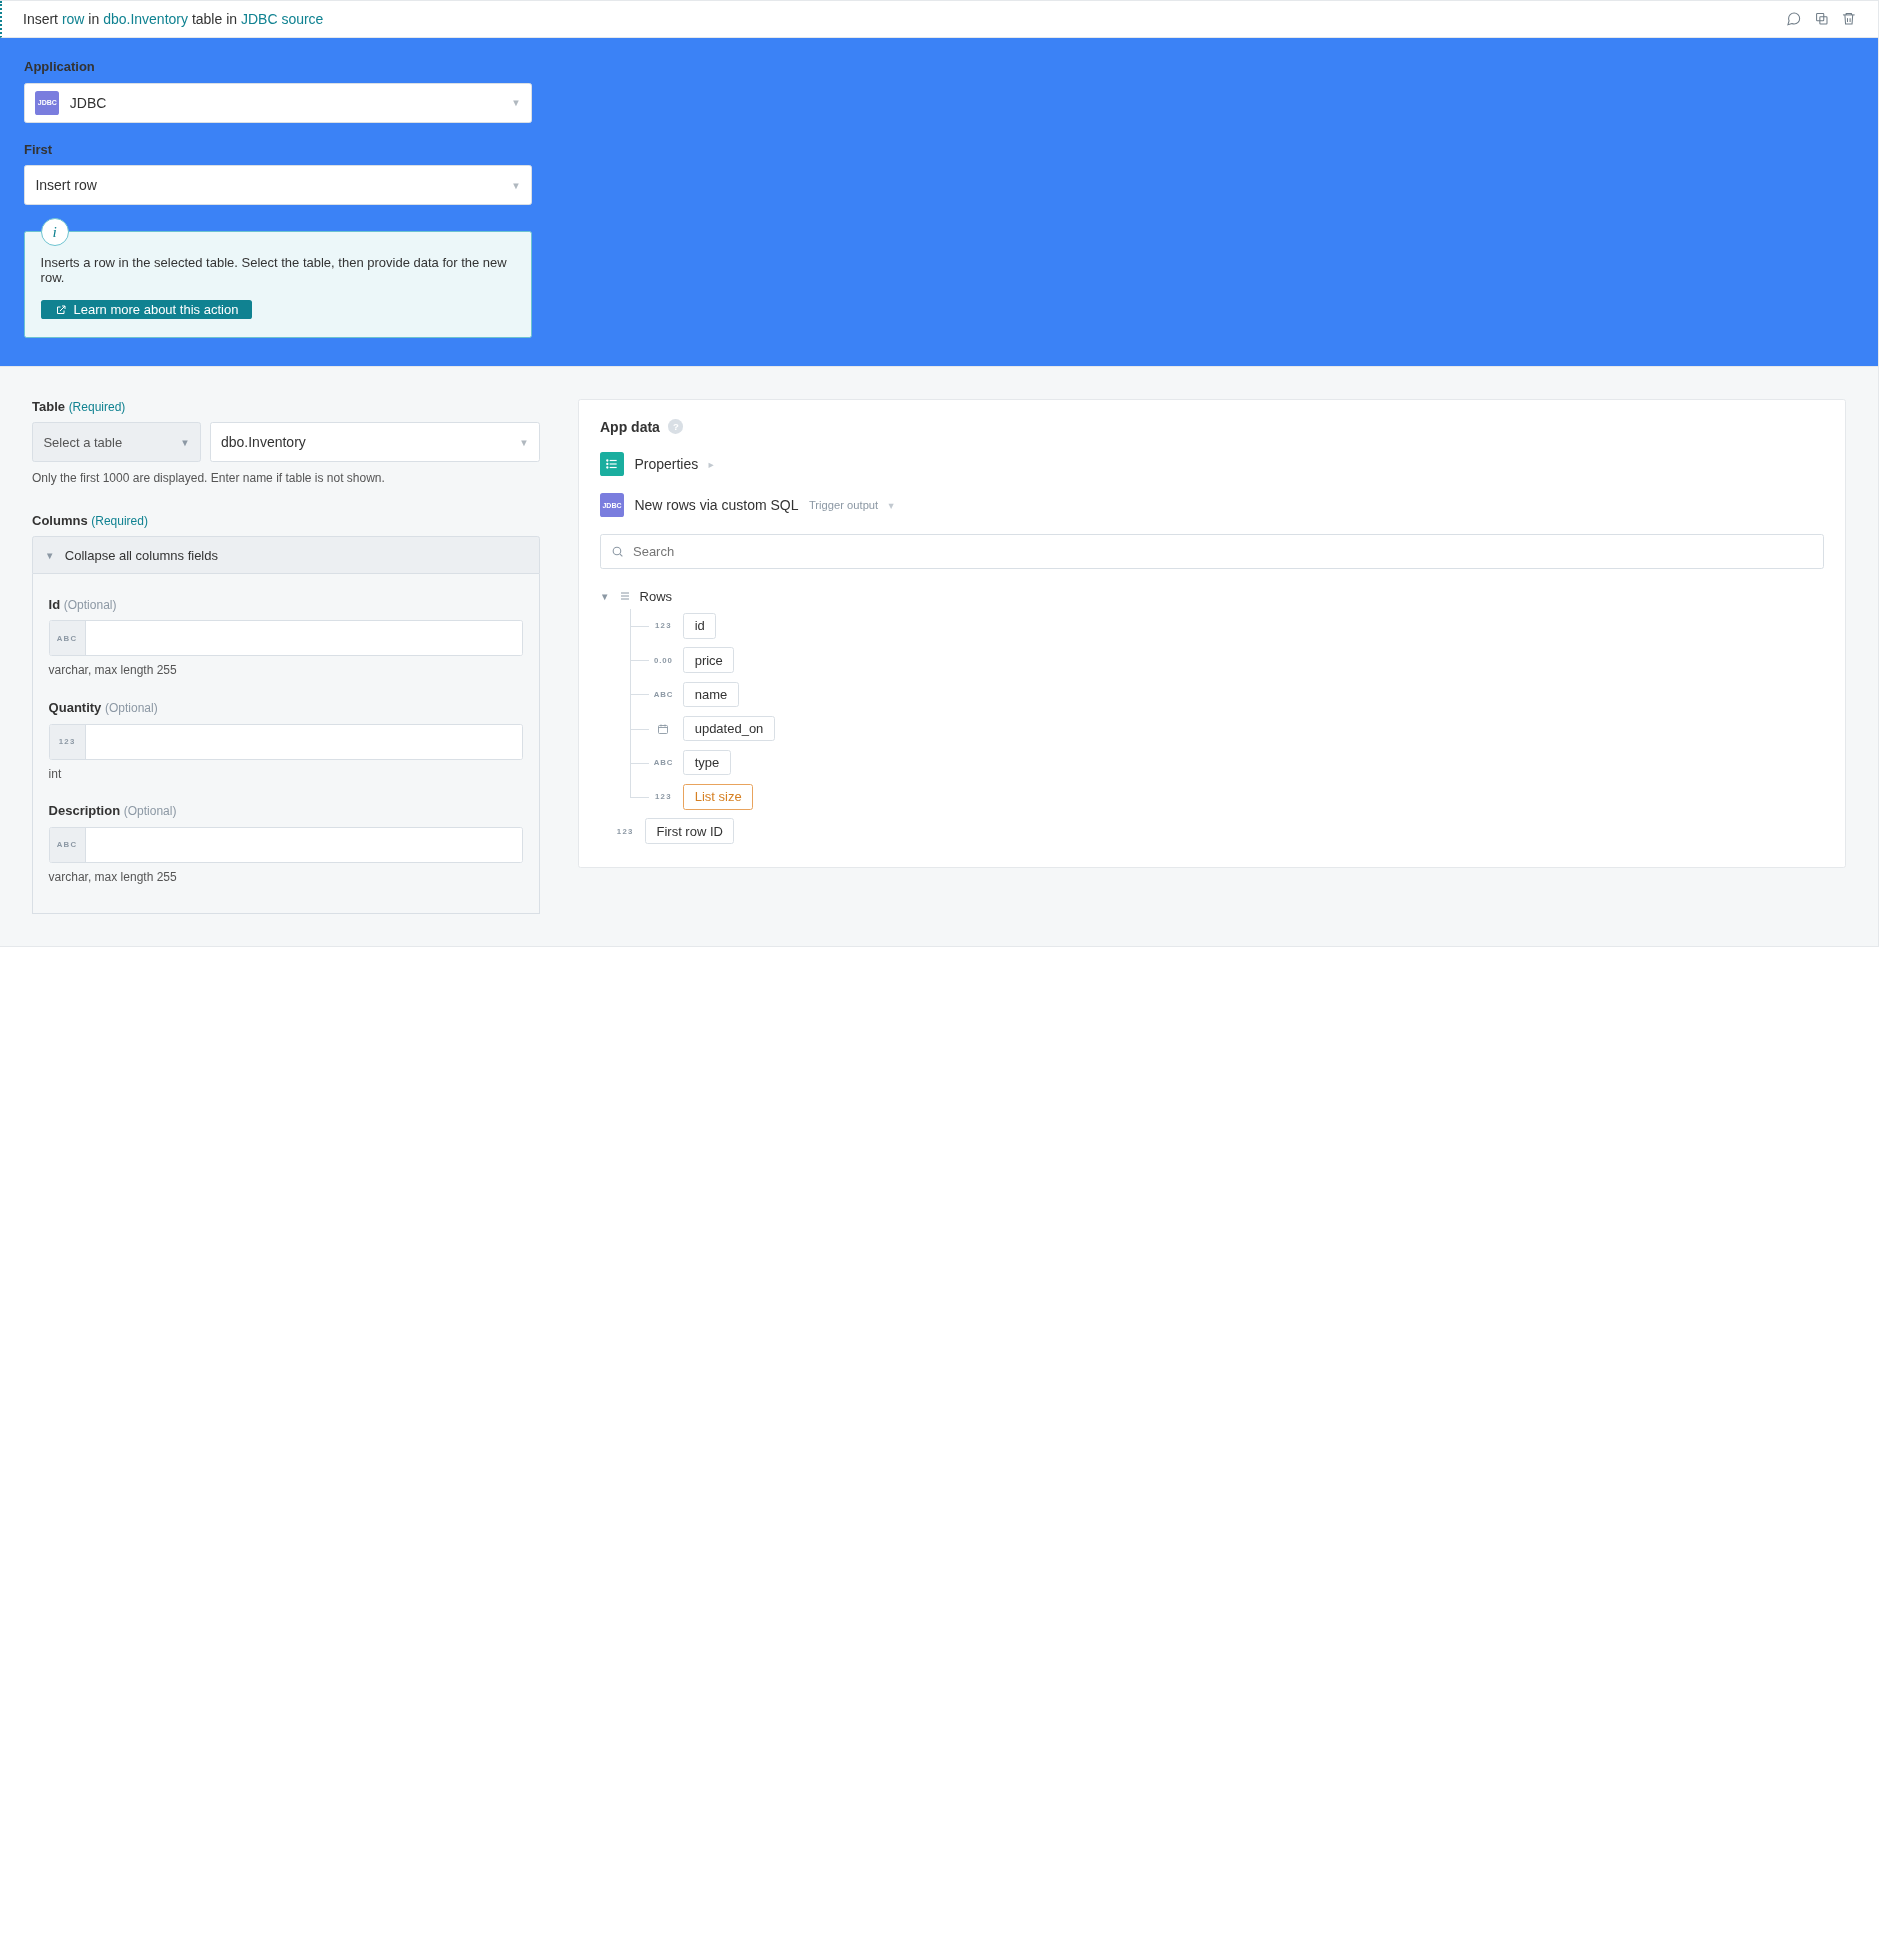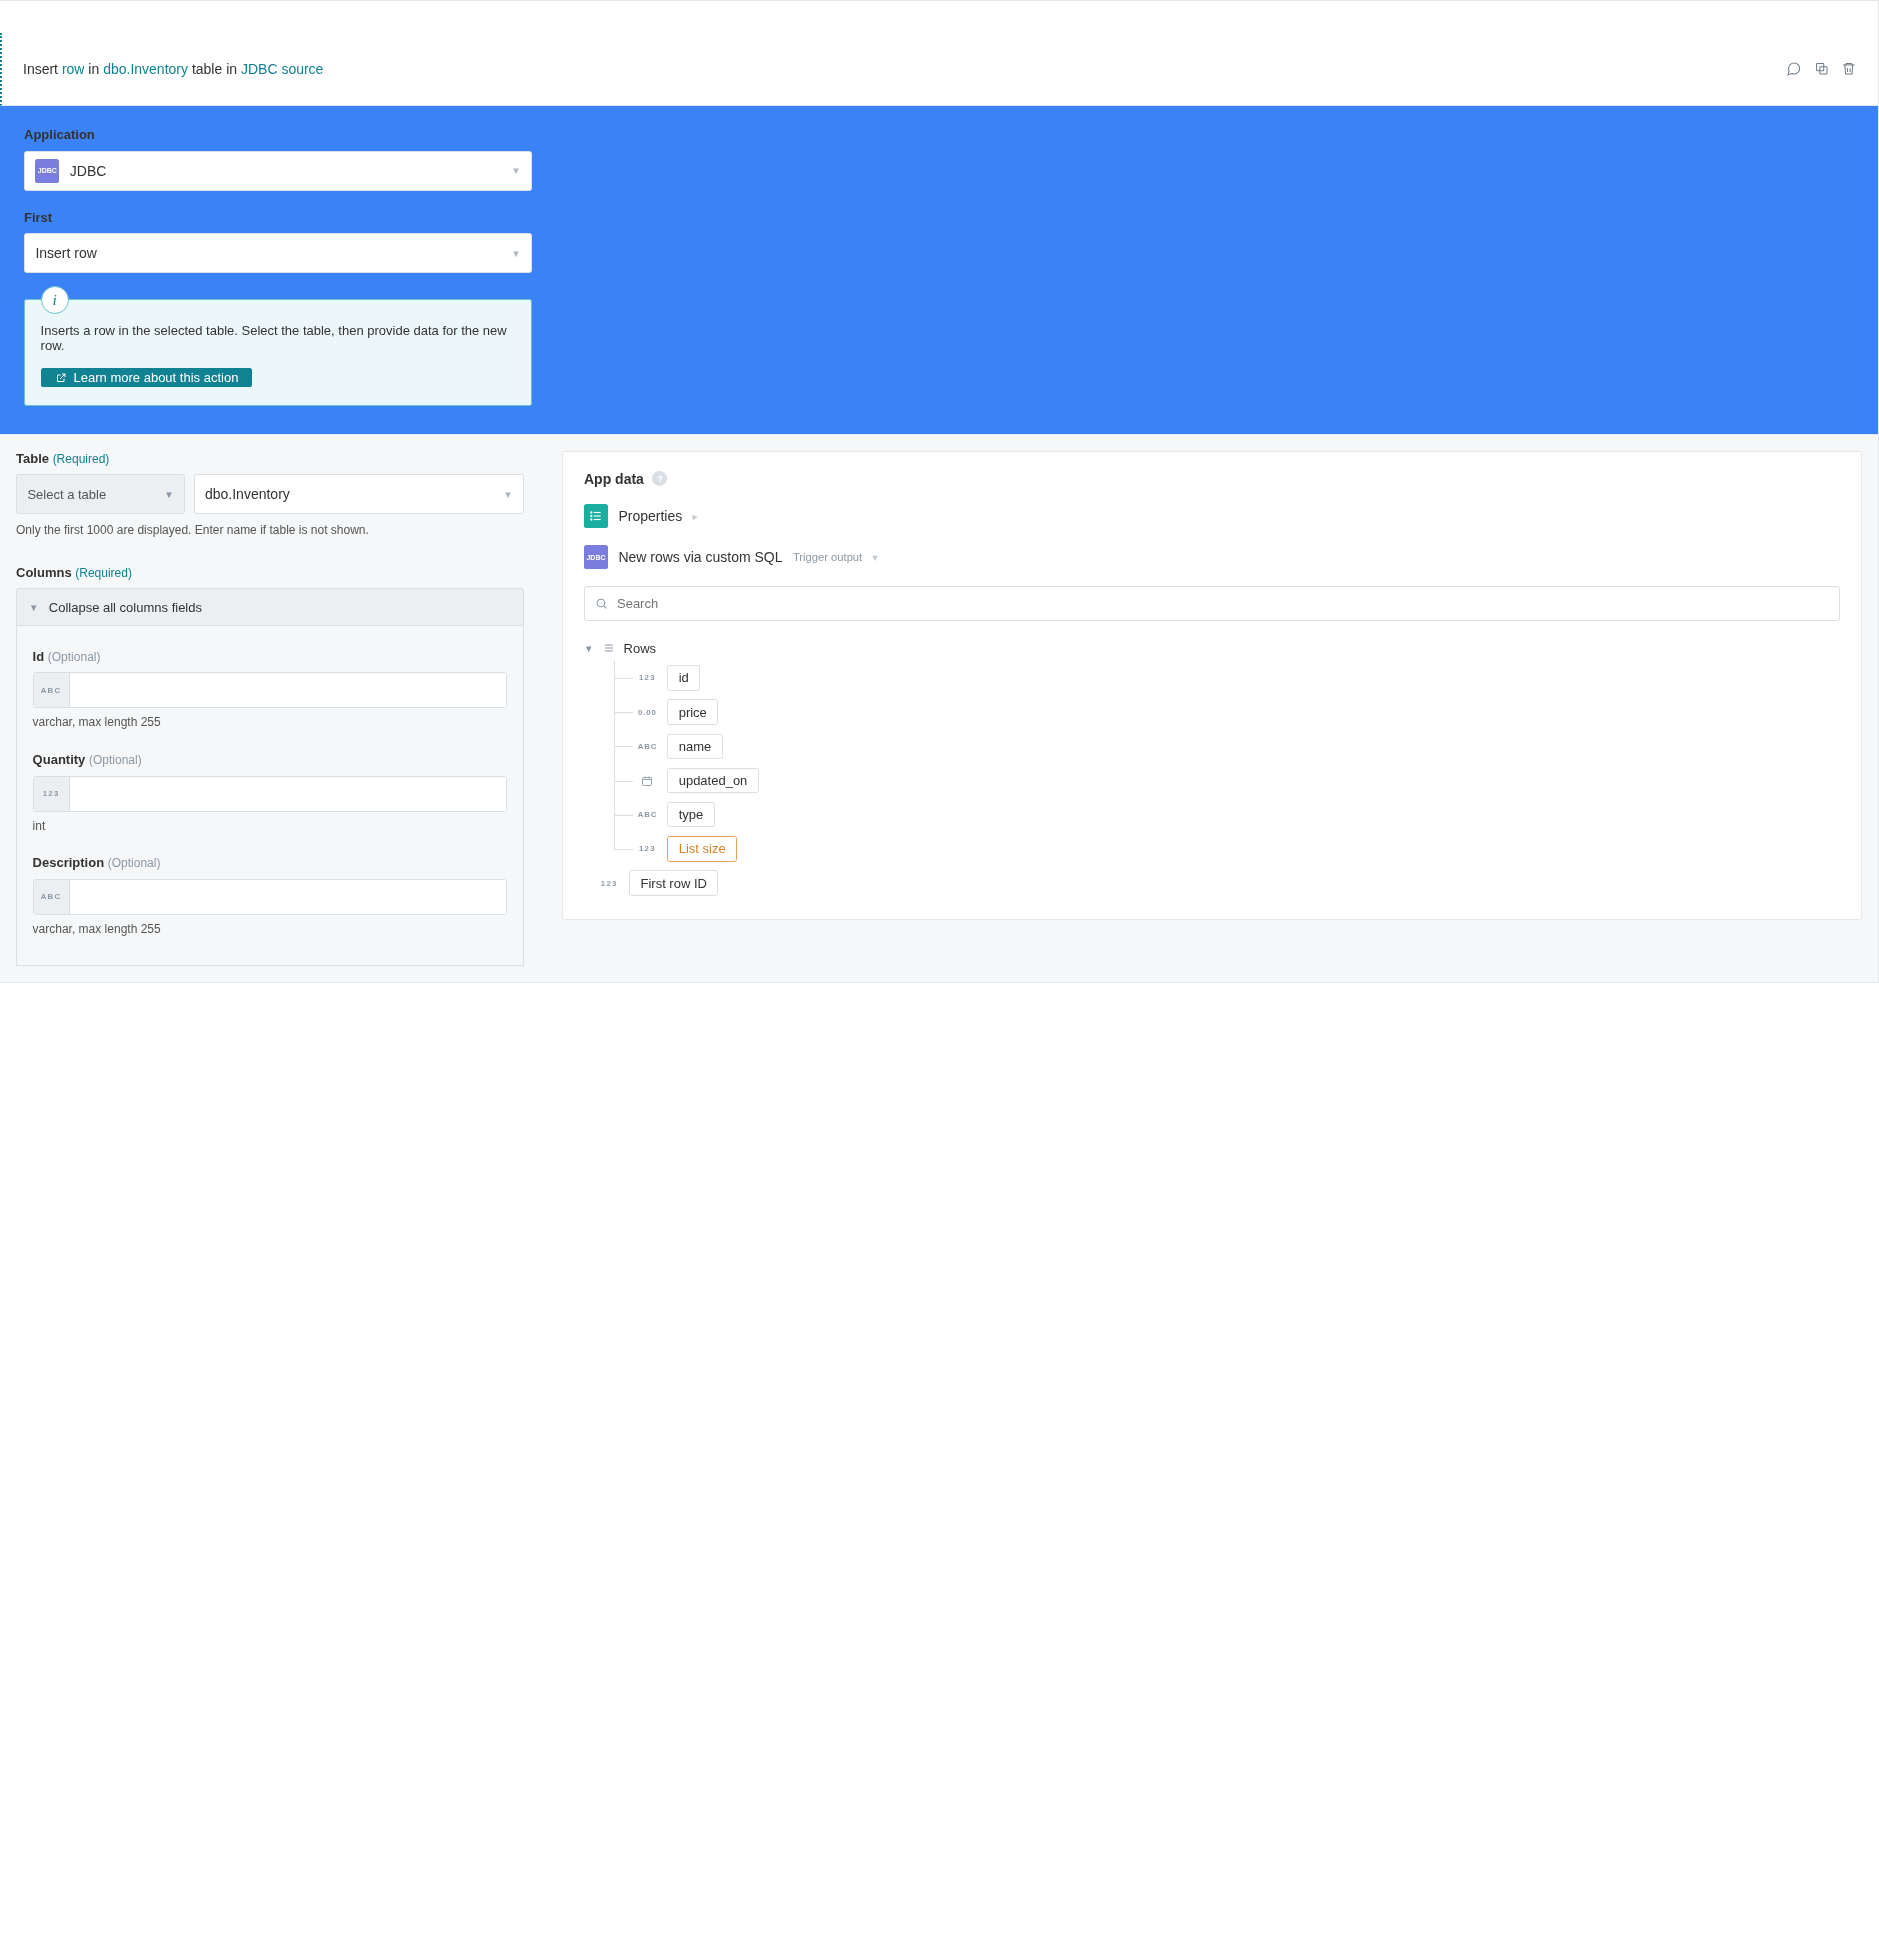--- a/index.html
+++ b/index.html
@@ -1,35 +1,35 @@
 <!DOCTYPE html>
 <html style="font-size:14px"><head>
 <meta charset="utf-8">
 <style>
   * { box-sizing: border-box; margin: 0; padding: 0; }
   body { font-family: -apple-system, BlinkMacSystemFont, "Segoe UI", Helvetica, Arial, sans-serif; font-size: 13px; color: #333; background: #fff; }
   .outer { border: 0.9px solid #e5e8eb; border-left-width: 0; }
-  .header-bar { display:flex; padding: 28px 21px; border-bottom: 0.9px solid #e5e8eb; background:#fff; border-left: 2.6px dotted #108291; margin-top: 32px; }
+  .header-bar { display:flex; padding: 10px 21px; border-bottom: 0.9px solid #e5e8eb; background:#fff; border-left: 2.6px dotted #108291; }
   .header-title { flex:1; font-size:14px; color:#333; }
   .header-title .hl { color:#108291; }
   .header-icons { display:flex; gap:12px; color:#6f7c87; }
   .header-icons span { cursor:pointer; }
   .section-top { padding: 21px 24px 28px; background:#3b82f6; }
   .field-label { font-size:13px; font-weight:600; color:#333; margin-bottom:8.6px; }
   .field-box { border:0.9px solid #d9dfe5; border-radius:2.6px; background:#fff; display:flex; align-items:center; padding:0 10.4px; height:40px; position:relative; }
   .field-box .caret { color:#b0b8bf; font-size:9.5px; margin-left:auto; }
   .jdbc-badge { width:24px; height:24px; background:#7a7dde; border-radius:2.6px; display:flex; align-items:center; justify-content:center; margin-right:10.4px; color:#fff; font-size:7px; font-weight:700; }
   .field-value { color:#333; font-size:14px; }
   .field-gap { height:19px; }
   .form-width { max-width: 508px; }
   .info-box { border:0.9px solid #6cc3d0; border-radius:2.6px; background:#ecf7f9; padding: 22.5px 15.6px 17.3px; margin-top:26px; position:relative; }
   .info-icon { position:absolute; top:-14px; left:15.6px; width:28px; height:28px; border:0.9px solid #6cc3d0; border-radius:50%; background:#fff; color:#108291; display:flex; align-items:center; justify-content:center; font-family: Georgia, serif; font-style:italic; font-size:15.6px; }
   .info-text { font-size:13px; color:#333; margin-bottom:15.6px; }
   .learn-btn { background:#108291; color:#fff; border:none; border-radius:2.6px; padding:2px 14px; font-size:13px; cursor:pointer; display:inline-flex; align-items:center; gap:7px; }
-  .section-bottom { background:#f5f7f8; border-top:0.9px solid #e5e8eb; padding: 16px; display:flex; gap:38px; align-items:flex-start; }
+  .section-bottom { background:#f5f7f8; border-top:0.9px solid #e5e8eb; padding: 32px; display:flex; gap:38px; align-items:flex-start; }
   .left-col { flex:0 0 508px; max-width:508px; }
   .req { color:#108291; font-weight:400; font-size:12px; }
   .table-row { display:flex; gap:8.6px; }
   .select-table-btn { flex:0 0 169px; background:#eceff2; border:0.9px solid #d9dfe5; border-radius:2.6px; height:40px; display:flex; align-items:center; padding:0 10.4px; color:#555; font-size:13px; cursor:pointer; }
   .select-table-btn .caret { margin-left:auto; color:#8c98a4; font-size:9.5px; }
   .hint { font-size:12px; color:#555; margin-top:8.6px; }
   .columns-block { margin-top:28px; }
   .collapse-bar { background:#eceff2; border:0.9px solid #d9dfe5; border-top-left-radius:2.6px; border-top-right-radius:2.6px; height:38px; display:flex; align-items:center; padding:0 12px; gap:10.4px; font-size:13px; color:#333; cursor:pointer; }
   .collapse-bar .caret { color:#8c98a4; font-size:9.5px; }
   .columns-body { border:0.9px solid #d9dfe5; border-top:0; background:#f5f7f8; padding: 22.5px 15.6px 7px; }

